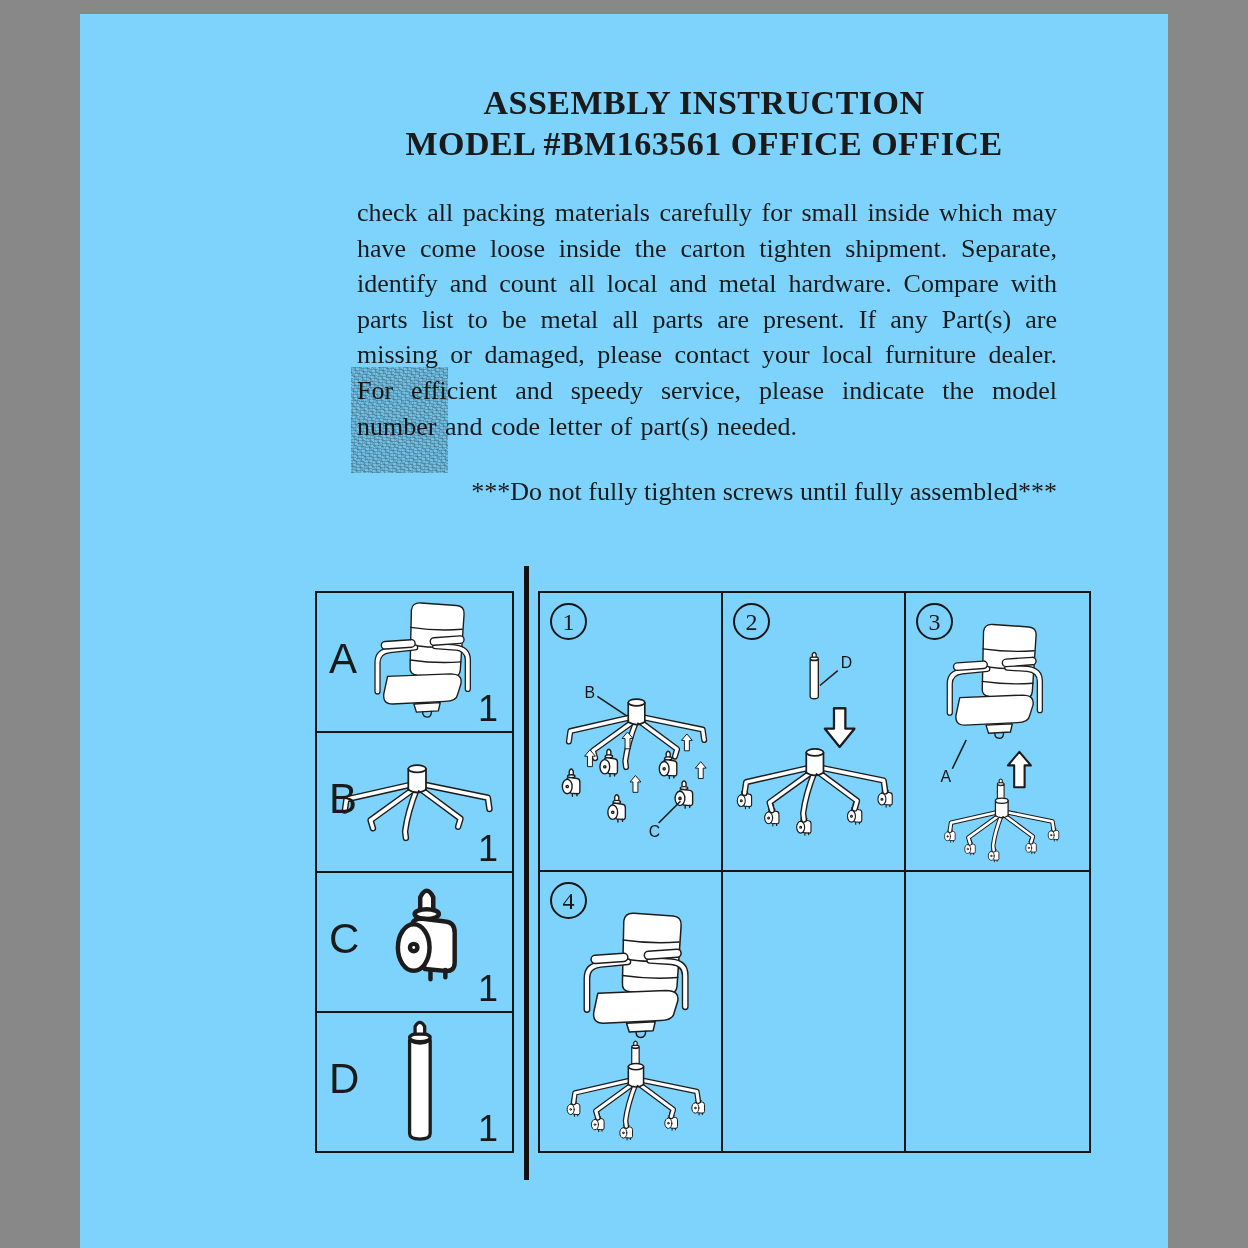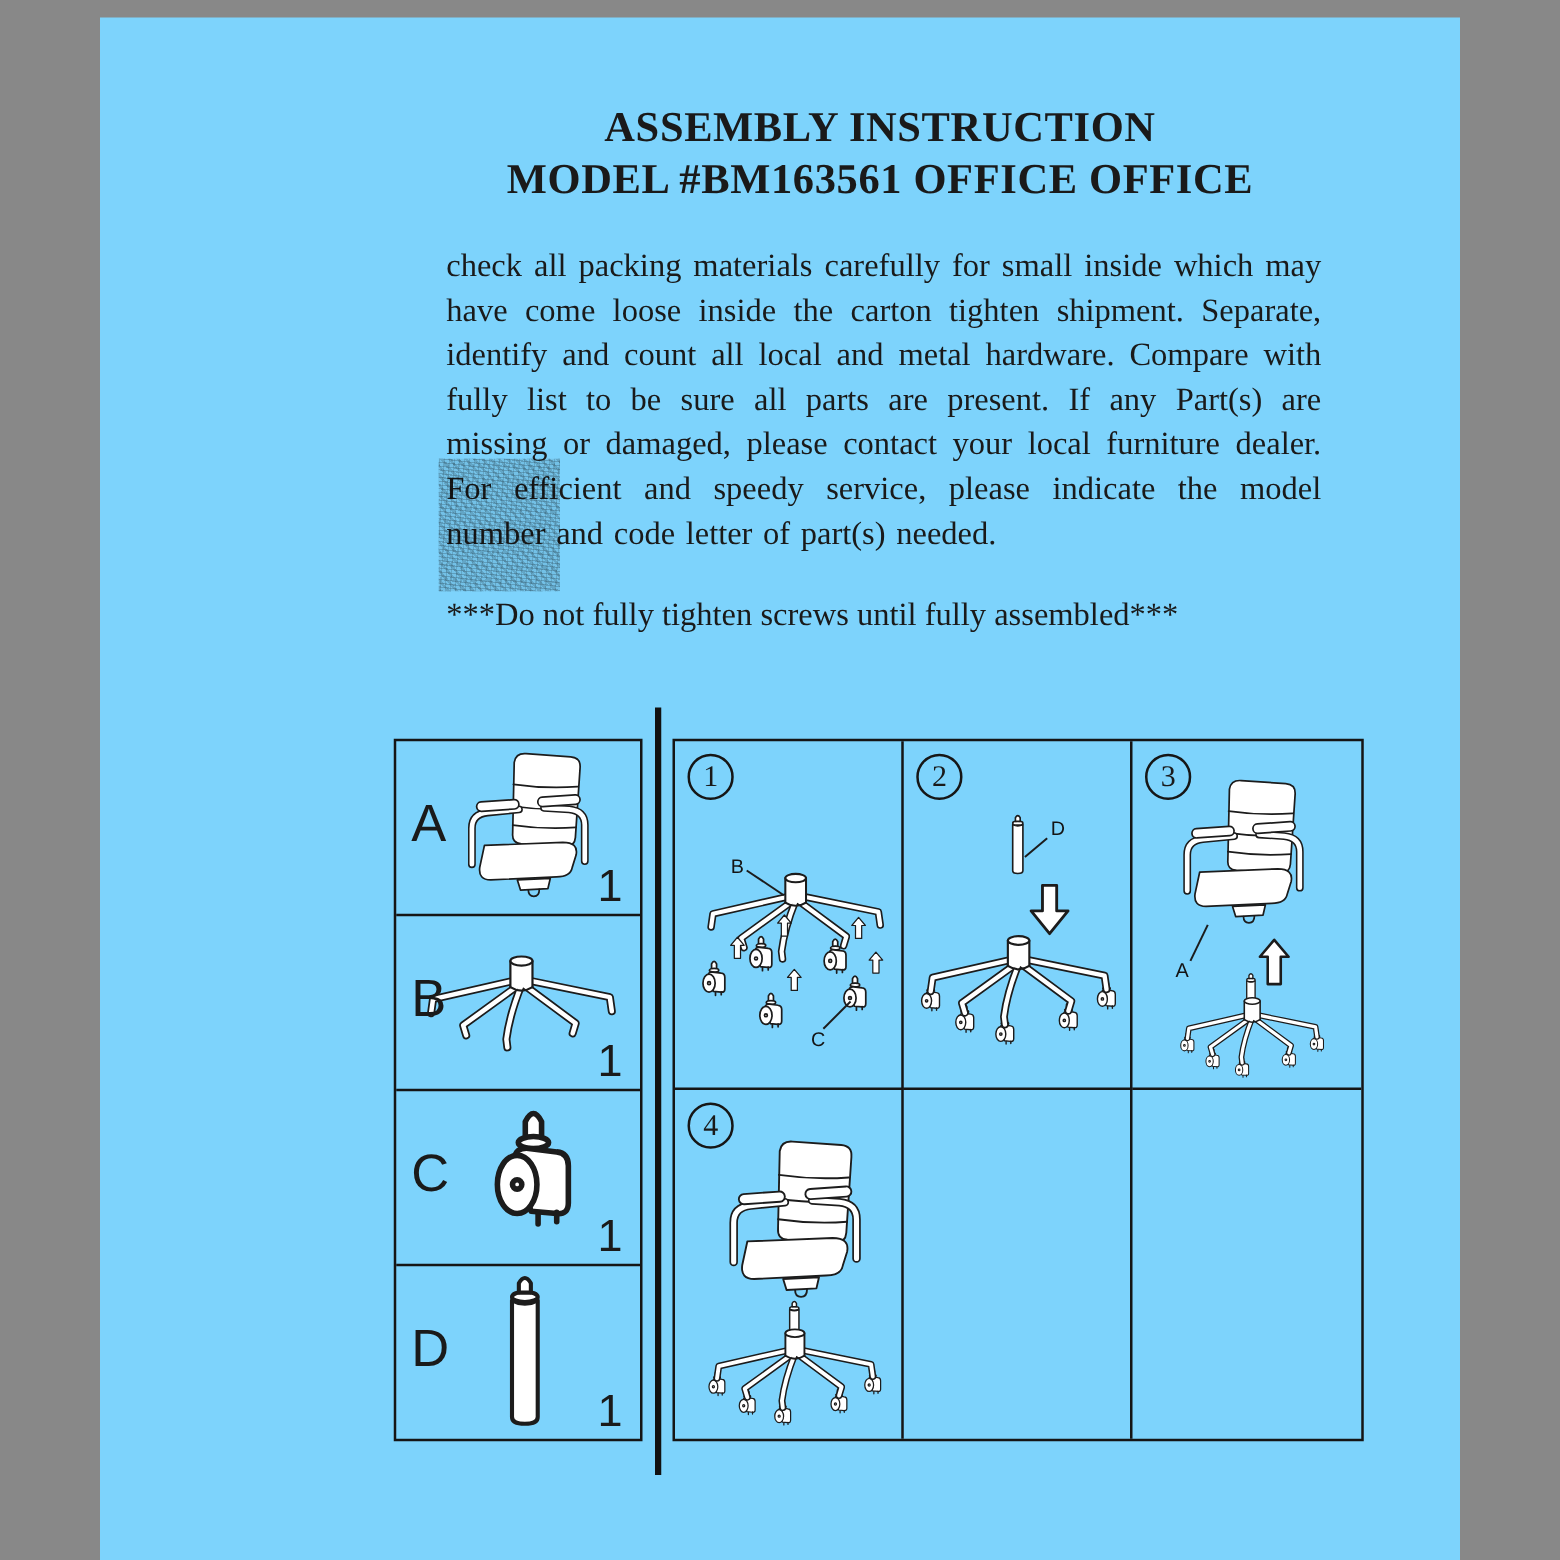--- a/index.html
+++ b/index.html
@@ -21,21 +21,21 @@
   .smudge{
     position:absolute; left:-6px; top:172px; width:97px; height:106px;
     background:
       repeating-linear-gradient(7deg, rgba(90,90,90,.30) 0 1px, rgba(0,0,0,0) 1px 3px),
       repeating-linear-gradient(94deg, rgba(110,110,110,.26) 0 1px, rgba(0,0,0,0) 1px 4px),
       repeating-linear-gradient(49deg, rgba(70,70,70,.20) 0 2px, rgba(0,0,0,0) 2px 5px),
       rgba(185,185,185,.30);
     mix-blend-mode:multiply;
   }
   .note{
-    position:absolute; left:277px; top:461px; width:700px; text-align:left;
+    position:absolute; left:277px; top:461px; width:700px; text-align:right;
     font-size:26px; line-height:34px;
   }
   .parts-table{
     position:absolute; left:235px; top:577px; width:199px; height:562px;
     border:2px solid #151515; box-sizing:border-box;
     display:flex; flex-direction:column;
   }
   .part-row{ position:relative; flex:1 1 0; border-bottom:2px solid #151515; }
   .part-row:last-child{ border-bottom:none; }
   .part-code{
@@ -150,21 +150,21 @@
 
   <div class="title">
     <div>ASSEMBLY INSTRUCTION</div>
     <div>MODEL #BM163561 OFFICE OFFICE</div>
   </div>
 
   <div class="intro">
     <div class="jline">check all packing materials carefully for small inside which may</div>
     <div class="jline">have come loose inside the carton tighten shipment. Separate,</div>
     <div class="jline">identify and count all local and metal hardware. Compare with</div>
-    <div class="jline">fully list to be sure all parts are present. If any Part(s) are</div>
+    <div class="jline">parts list to be metal all parts are present. If any Part(s) are</div>
     <div class="jline">missing or damaged, please contact your local furniture dealer.</div>
     <div class="jline">For efficient and speedy service, please indicate the model</div>
     <div class="jline last">number and code letter of part(s) needed.</div>
     <div class="smudge"></div>
   </div>
 
   <div class="note">***Do not fully tighten screws until fully assembled***</div>
 
   <div class="parts-table">
     <div class="part-row">

